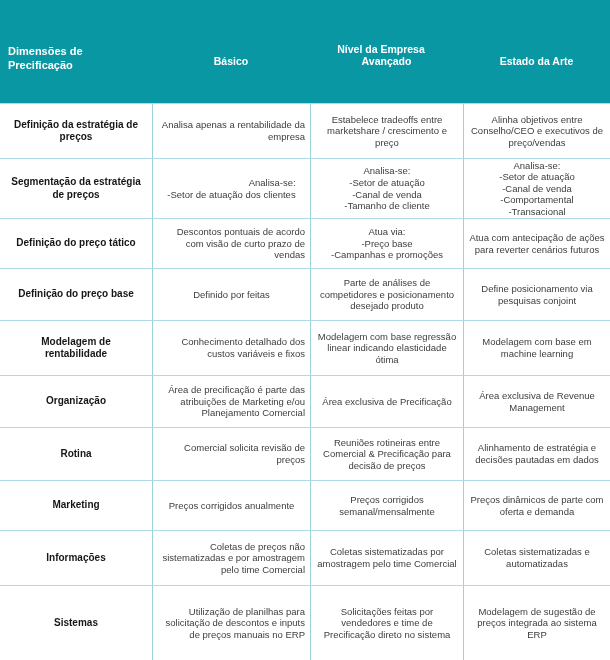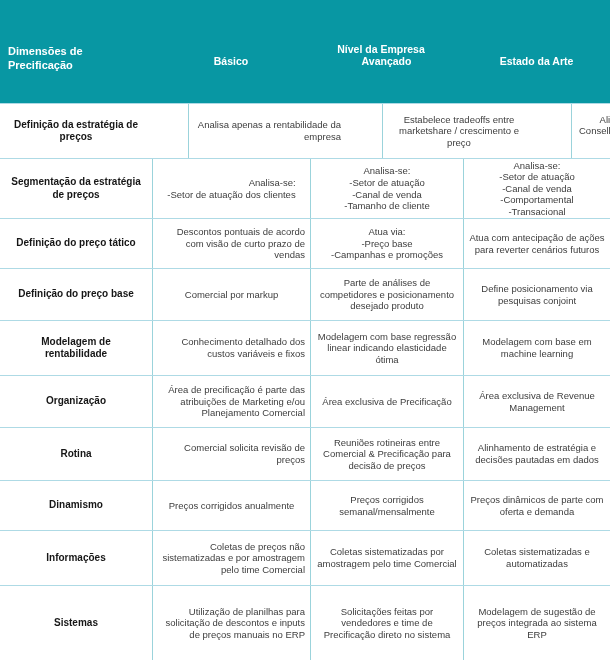--- a/index.html
+++ b/index.html
@@ -45,21 +45,21 @@
   .col-head:nth-child(1){width:158px;}
   .col-head:nth-child(2){width:153px;}
   .col-head:nth-child(3){width:147px;}
 
   
   .tbody{flex:1;display:flex;flex-direction:column;}
   .row{
     display:flex;width:100%;
     border-top:1px solid var(--row-divider);
   }
-  .row:nth-child(1){height:55px;gap:36px;}
+  .row:nth-child(1){height:55px;}
   .row:nth-child(2){height:60px;}
   .row:nth-child(3){height:50px;}
   .row:nth-child(4){height:52px;}
   .row:nth-child(5){height:55px;}
   .row:nth-child(6){height:52px;}
   .row:nth-child(7){height:53px;}
   .row:nth-child(8){height:50px;}
   .row:nth-child(9){height:55px;}
   .row:nth-child(10){height:75px;}
   .cell{
@@ -127,21 +127,21 @@
     <div class="cell label-cell">Definição do preço tático</div>
     <div class="cell cell-basico">Descontos pontuais de acordo com visão de curto prazo de vendas</div>
     <div class="cell cell-avancado">Atua via:
 -Preço base
 -Campanhas e promoções</div>
     <div class="cell cell-estado">Atua com antecipação de ações para reverter cenários futuros</div>
   </div>
 
   <div class="row">
     <div class="cell label-cell">Definição do preço base</div>
-    <div class="cell cell-basico">Comercial por markup</div>
+    <div class="cell cell-basico">Definido por feitas</div>
     <div class="cell cell-avancado">Parte de análises de competidores e posicionamento desejado produto</div>
     <div class="cell cell-estado">Define posicionamento via pesquisas conjoint</div>
   </div>
 
   <div class="row">
     <div class="cell label-cell">Modelagem de rentabilidade</div>
     <div class="cell cell-basico">Conhecimento detalhado dos custos variáveis e fixos</div>
     <div class="cell cell-avancado">Modelagem com base regressão linear indicando elasticidade ótima</div>
     <div class="cell cell-estado">Modelagem com base em machine learning</div>
   </div>
@@ -154,21 +154,21 @@
   </div>
 
   <div class="row">
     <div class="cell label-cell">Rotina</div>
     <div class="cell cell-basico">Comercial solicita revisão de preços</div>
     <div class="cell cell-avancado">Reuniões rotineiras entre Comercial &amp; Precificação para decisão de preços</div>
     <div class="cell cell-estado">Alinhamento de estratégia e decisões pautadas em dados</div>
   </div>
 
   <div class="row">
-    <div class="cell label-cell">Dinamismo</div>
+    <div class="cell label-cell">Marketing</div>
     <div class="cell cell-basico">Preços corrigidos anualmente</div>
     <div class="cell cell-avancado">Preços corrigidos semanal/mensalmente</div>
     <div class="cell cell-estado">Preços dinâmicos de parte com oferta e demanda</div>
   </div>
 
   <div class="row">
     <div class="cell label-cell">Informações</div>
     <div class="cell cell-basico">Coletas de preços não sistematizadas e por amostragem pelo time Comercial</div>
     <div class="cell cell-avancado">Coletas sistematizadas por amostragem pelo time Comercial</div>
     <div class="cell cell-estado">Coletas sistematizadas e automatizadas</div>

